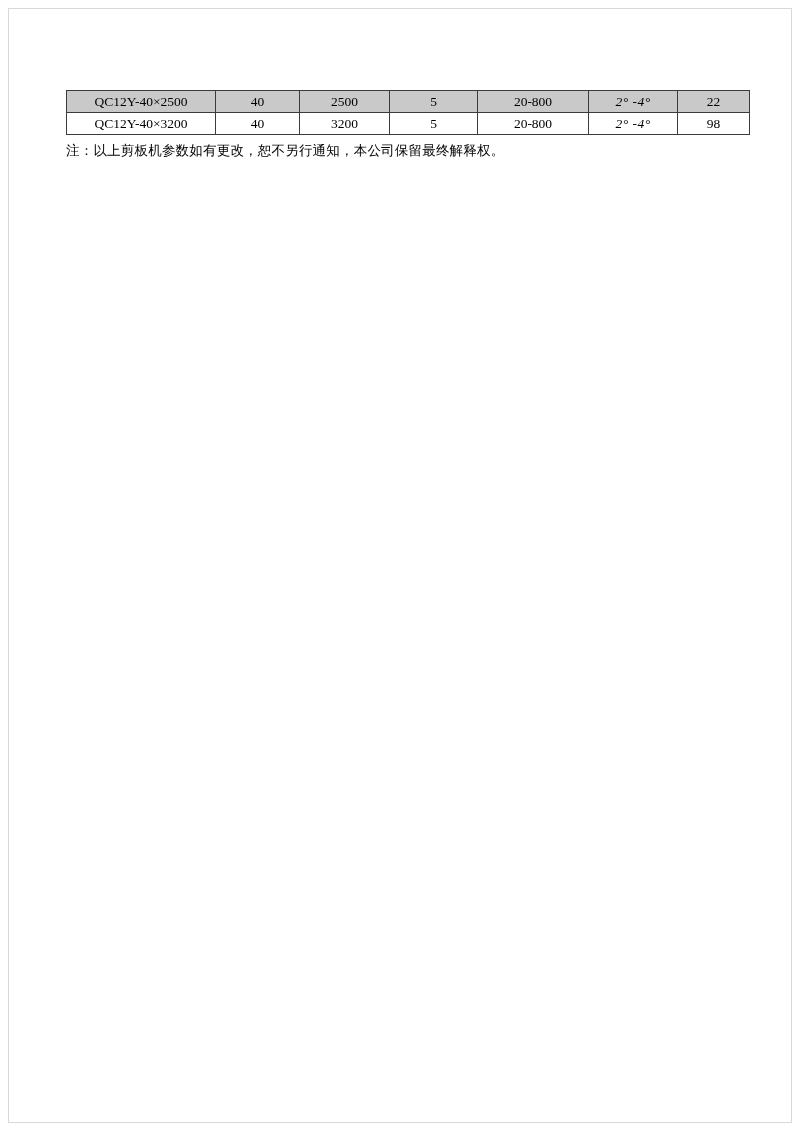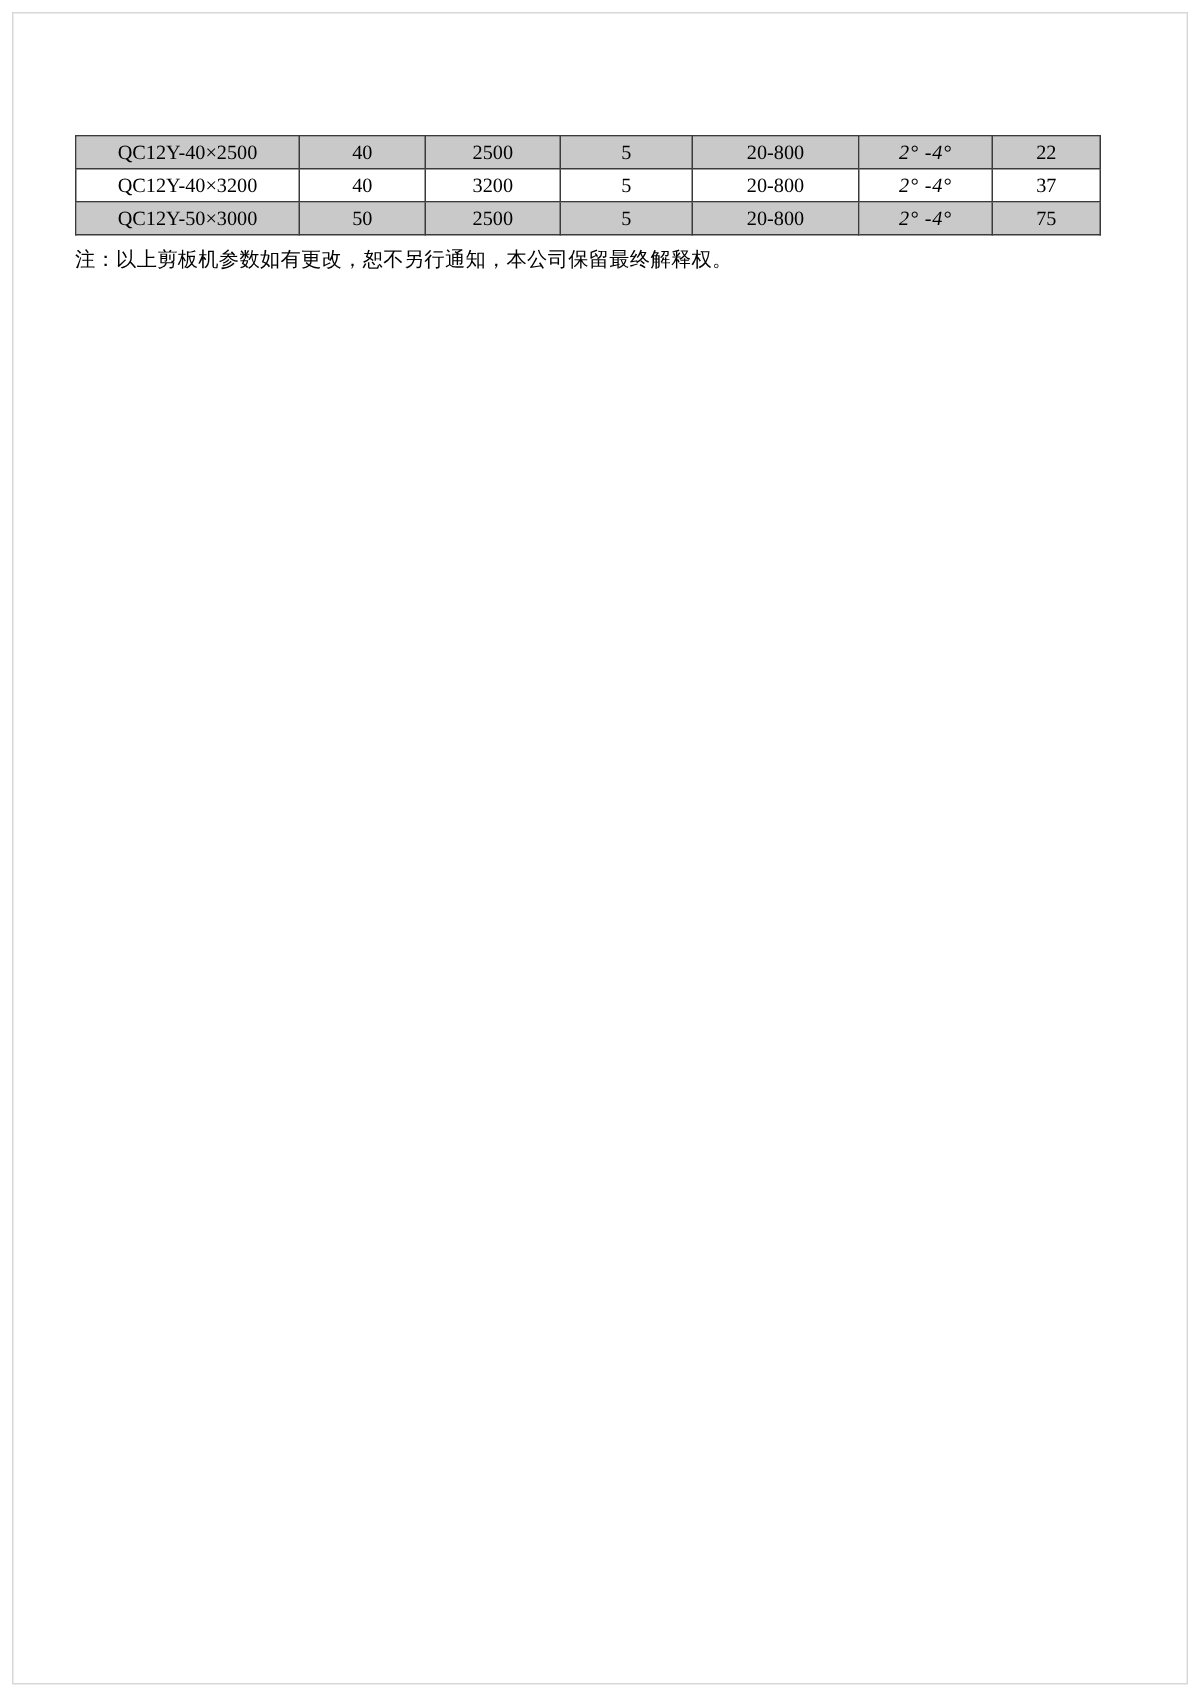--- a/index.html
+++ b/index.html
@@ -25,21 +25,21 @@
     position: absolute;
     left: 8px;
     top: 8px;
     right: 8px;
     bottom: 8px;
     border: 1px solid #d8d8d8;
     pointer-events: none;
   }
   .content {
     position: absolute;
-    left: 50px;
+    left: 66px;
     top: 90px;
     width: 676px;
   }
   table.spec-table {
     border-collapse: collapse;
     width: 676px;
     table-layout: fixed;
   }
   table.spec-table td {
     border: 1px solid #3b3b3b;
@@ -97,30 +97,21 @@
           <td class="c5 angle-cell">2° -4°</td>
           <td class="c6">22</td>
         </tr>
         <tr class="plain">
           <td class="c0">QC12Y-40×3200</td>
           <td class="c1">40</td>
           <td class="c2">3200</td>
           <td class="c3">5</td>
           <td class="c4">20-800</td>
           <td class="c5 angle-cell">2° -4°</td>
-          <td class="c6">37</td>
-        </tr>
-        <tr class="shaded">
-          <td class="c0">QC12Y-50×3000</td>
-          <td class="c1">50</td>
-          <td class="c2">2500</td>
-          <td class="c3">5</td>
-          <td class="c4">20-800</td>
-          <td class="c5 angle-cell">2° -4°</td>
-          <td class="c6">75</td>
+          <td class="c6">98</td>
         </tr>
       </tbody>
     </table>
 
     <div class="note">注：以上剪板机参数如有更改，恕不另行通知，本公司保留最终解释权。</div>
 
   </div>
 </div>
 
 </body></html>

